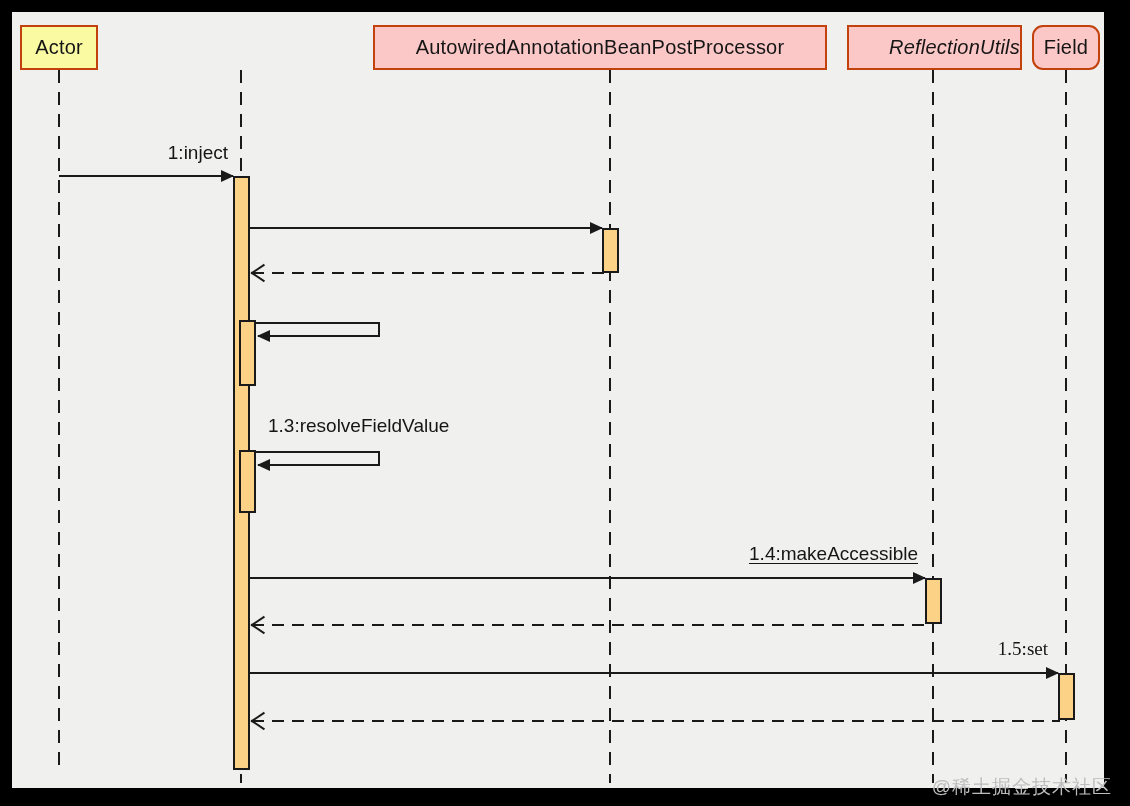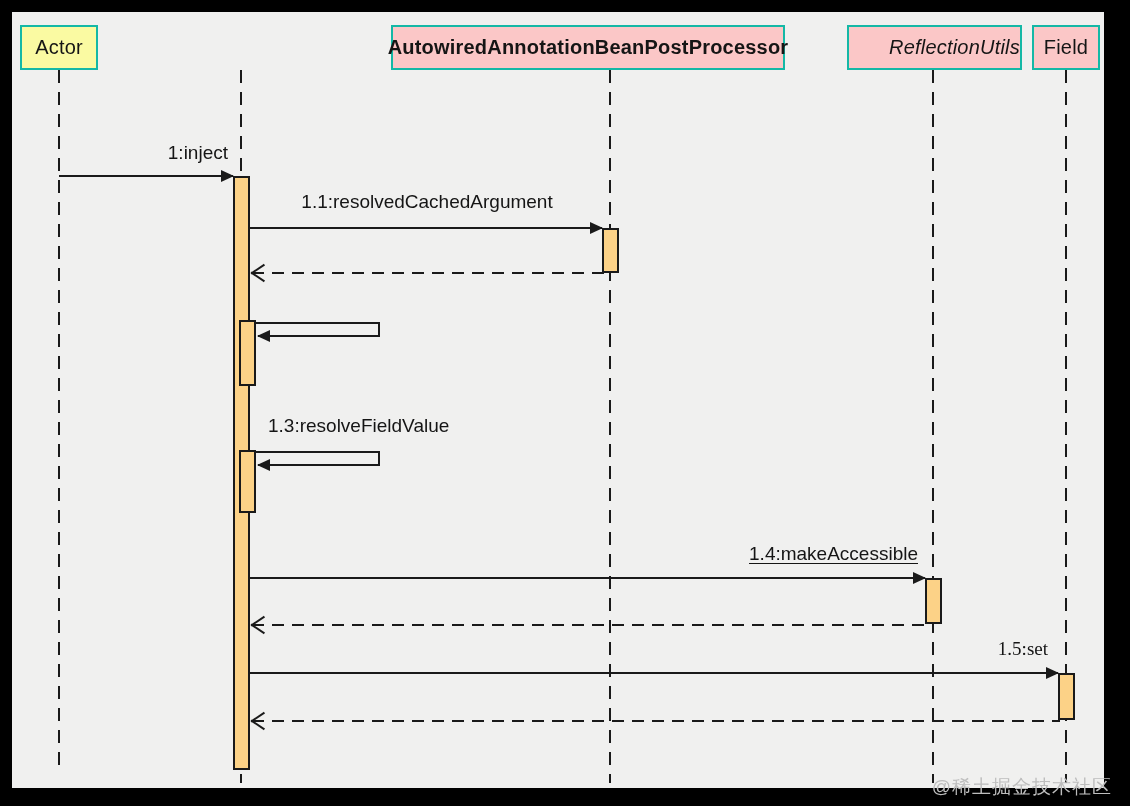--- a/index.html
+++ b/index.html
@@ -6,21 +6,21 @@
   #canvas {
     position:relative; width:1130px; height:806px; background:#000000;
     font-family:"Liberation Sans","DejaVu Sans",sans-serif; overflow:hidden;
   }
   #paper {
     position:absolute; left:12px; top:12px; width:1092px; height:776px;
     background:#f0f0ef;
   }
   .box {
     position:absolute; box-sizing:border-box; height:45px; top:25px;
-    border:2px solid #14b8a6; display:flex; align-items:center; justify-content:center;
+    border:2px solid #c2410c; display:flex; align-items:center; justify-content:center;
     font-size:20px; color:#151515; letter-spacing:0.2px;
   }
   .box.pink   { background:#fbc7c7; }
   .box.yellow { background:#fafaa2; }
   .box.italic { font-style:italic;padding-left:40px; }
   .lifeline {
     position:absolute; width:2px; top:70px; height:713px;
     background:repeating-linear-gradient(180deg,#1a1a1a 0 13px,transparent 13px 22px);
   }
   .activation {
@@ -58,42 +58,41 @@
     margin-left:8px;
   }
 </style>
 </head>
 <body>
 
 <div id="canvas">
   <div id="paper"></div>
 
   <div class="box yellow" style="left:20px;  width:78px;">Actor</div>
-  <div class="box pink" style="left:391px; width:394px;font-weight:bold;">AutowiredAnnotationBeanPostProcessor</div>
+  <div class="box pink" style="left:373px; width:454px;">AutowiredAnnotationBeanPostProcessor</div>
   <div class="box pink italic" style="left:847px; width:175px;">ReflectionUtils</div>
-  <div class="box pink" style="left:1032px; width:68px;">Field</div>
+  <div class="box pink" style="left:1032px; width:68px;border-radius:11px;">Field</div>
 
   <div class="lifeline" style="left:58px;  height:700px;"></div>
   <div class="lifeline" style="left:240px;"></div>
   <div class="lifeline" style="left:609px;"></div>
   <div class="lifeline" style="left:932px;"></div>
   <div class="lifeline" style="left:1065px;"></div>
 
   <div class="activation" style="left:233px; top:176px; height:594px;"></div>
   <div class="activation" style="left:602px; top:228px; height:45px;"></div>
   <div class="activation" style="left:239px; top:320px; height:66px;"></div>
   <div class="activation" style="left:239px; top:450px; height:63px;"></div>
   <div class="activation" style="left:925px; top:578px; height:46px;"></div>
   <div class="activation" style="left:1058px; top:673px; height:47px;"></div>
 
   <div class="msg-label" style="right:902px; top:142px;">1:inject</div>
   <div class="solid-line" style="left:59px; top:175px; width:174px;"></div>
   <div class="head-right" style="left:221px; top:170px;"></div>
 
-  <div class="msg-label" style="left:252px; top:191px; width:350px; text-align:center;">1.1:resolvedCachedArgument</div>
   <div class="solid-line" style="left:250px; top:227px; width:352px;"></div>
   <div class="head-right" style="left:590px; top:222px;"></div>
   <div class="dashed-line" style="left:252px; top:272px; width:352px;"></div>
   <div class="open-left" style="left:251px; top:272px;"></div>
 
   <div class="solid-line" style="left:255px; top:322px; width:125px;"></div>
   <div class="vline" style="left:378px; top:322px; height:15px;"></div>
   <div class="solid-line" style="left:258px; top:335px; width:122px;"></div>
   <div class="head-left-filled" style="left:257px; top:330px;"></div>
 

